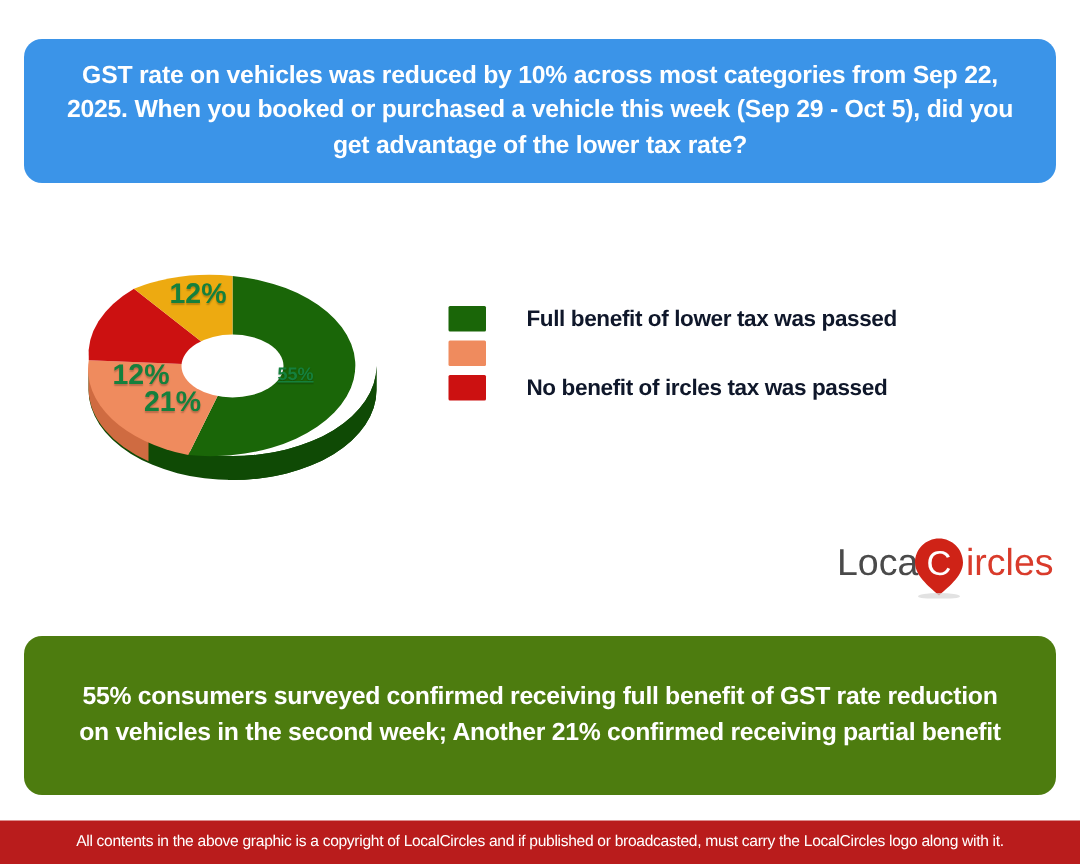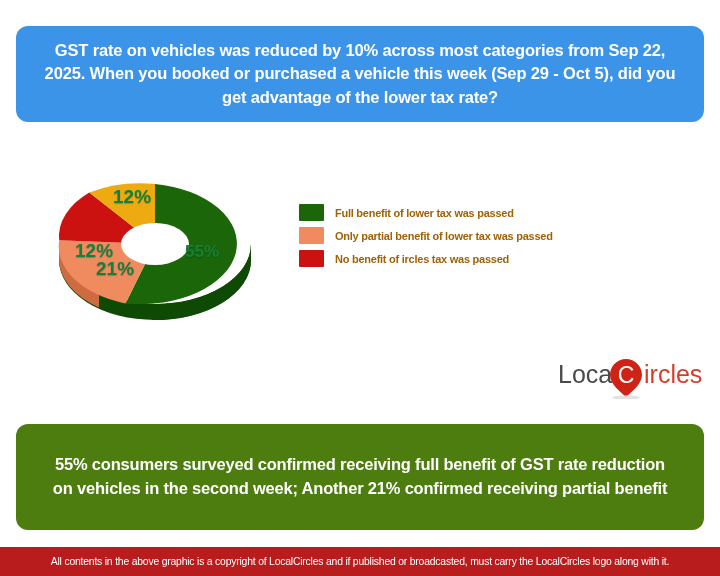--- a/index.html
+++ b/index.html
@@ -27,35 +27,35 @@
   
   .chart-area{position:absolute;left:0;top:150px;width:290px;height:220px;}
   .donut-wrap{position:absolute;left:55px;top:12px;width:200px;height:165px;}
   .donut-svg{display:block;}
 
   .slice-label{
     position:absolute;color:#15803d;font-weight:bold;
     text-shadow:0 1px 1px rgba(0,0,0,.22);
     white-space:nowrap;
   }
-  .lbl-green{left:185px;top:242px;font-size:17px;}
+  .lbl-green{left:185px;top:242px;font-size:12px;text-decoration:underline;}
   .lbl-salmon{left:96px;top:258px;font-size:19px;}
   .lbl-red{left:75px;top:240px;font-size:19px;}
   .lbl-gold{left:113px;top:186px;font-size:19px;}
 
   .responses{
     position:absolute;left:0;top:338px;width:310px;text-align:center;
     font-size:19px;font-weight:bold;color:#262626;letter-spacing:-0.2px;
   }
 
   
   .legend{position:absolute;left:299px;top:202px;}
   .legend-row{display:flex;align-items:center;margin-bottom:2px;height:21px;}
   .legend-swatch{width:25px;height:17px;margin-right:11px;flex:0 0 auto;border-radius:1px;}
-  .legend-label{font-size:11px;font-weight:bold;color:#a16207;letter-spacing:-0.25px;white-space:nowrap;}
+  .legend-label{font-size:15px;font-weight:bold;color:#0f172a;letter-spacing:-0.25px;white-space:nowrap;margin-left:16px;}
 
   
   .logo{position:absolute;left:558px;top:357px;width:146px;height:42px;}
   .logo-svg{display:block;}
 
   
   .conclusion-banner{
     position:absolute;left:16px;top:424px;width:688px;height:106px;
     background:#4d7c0f;border-radius:12px;
     display:flex;align-items:center;justify-content:center;
@@ -127,21 +127,20 @@
   <div class="slice-label lbl-red">12%</div>
   <div class="slice-label lbl-gold">12%</div>
 
   <div class="legend">
     <div class="legend-row">
       <span class="legend-swatch" style="background:#1a6608"></span>
       <span class="legend-label">Full benefit of lower tax was passed</span>
     </div>
     <div class="legend-row">
       <span class="legend-swatch" style="background:#ef8b5e"></span>
-      <span class="legend-label">Only partial benefit of lower tax was passed</span>
     </div>
     <div class="legend-row">
       <span class="legend-swatch" style="background:#cc1111"></span>
       <span class="legend-label">No benefit of ircles tax was passed</span>
     </div>
   </div>
 
   <div class="logo">
     <svg class="logo-svg" width="146" height="42" viewBox="0 0 146 42">
       <text x="0" y="26" font-family="Liberation Sans, sans-serif" font-size="25" fill="#4a4a4a">Local</text>

